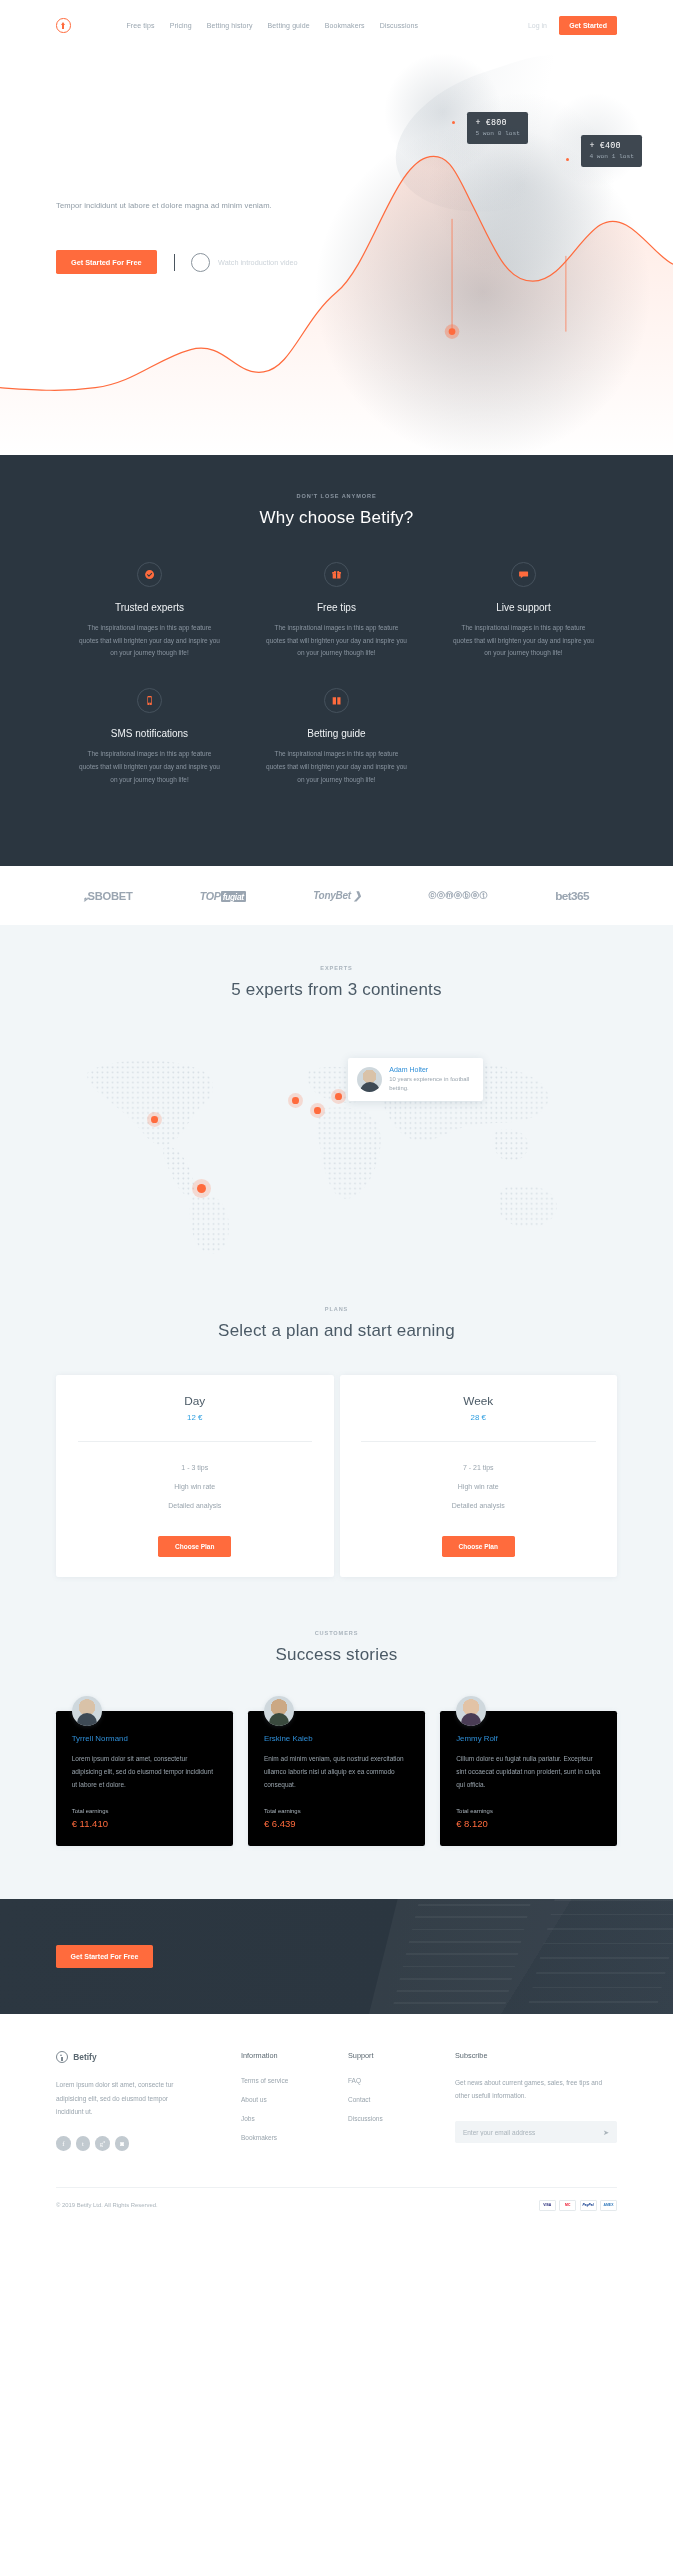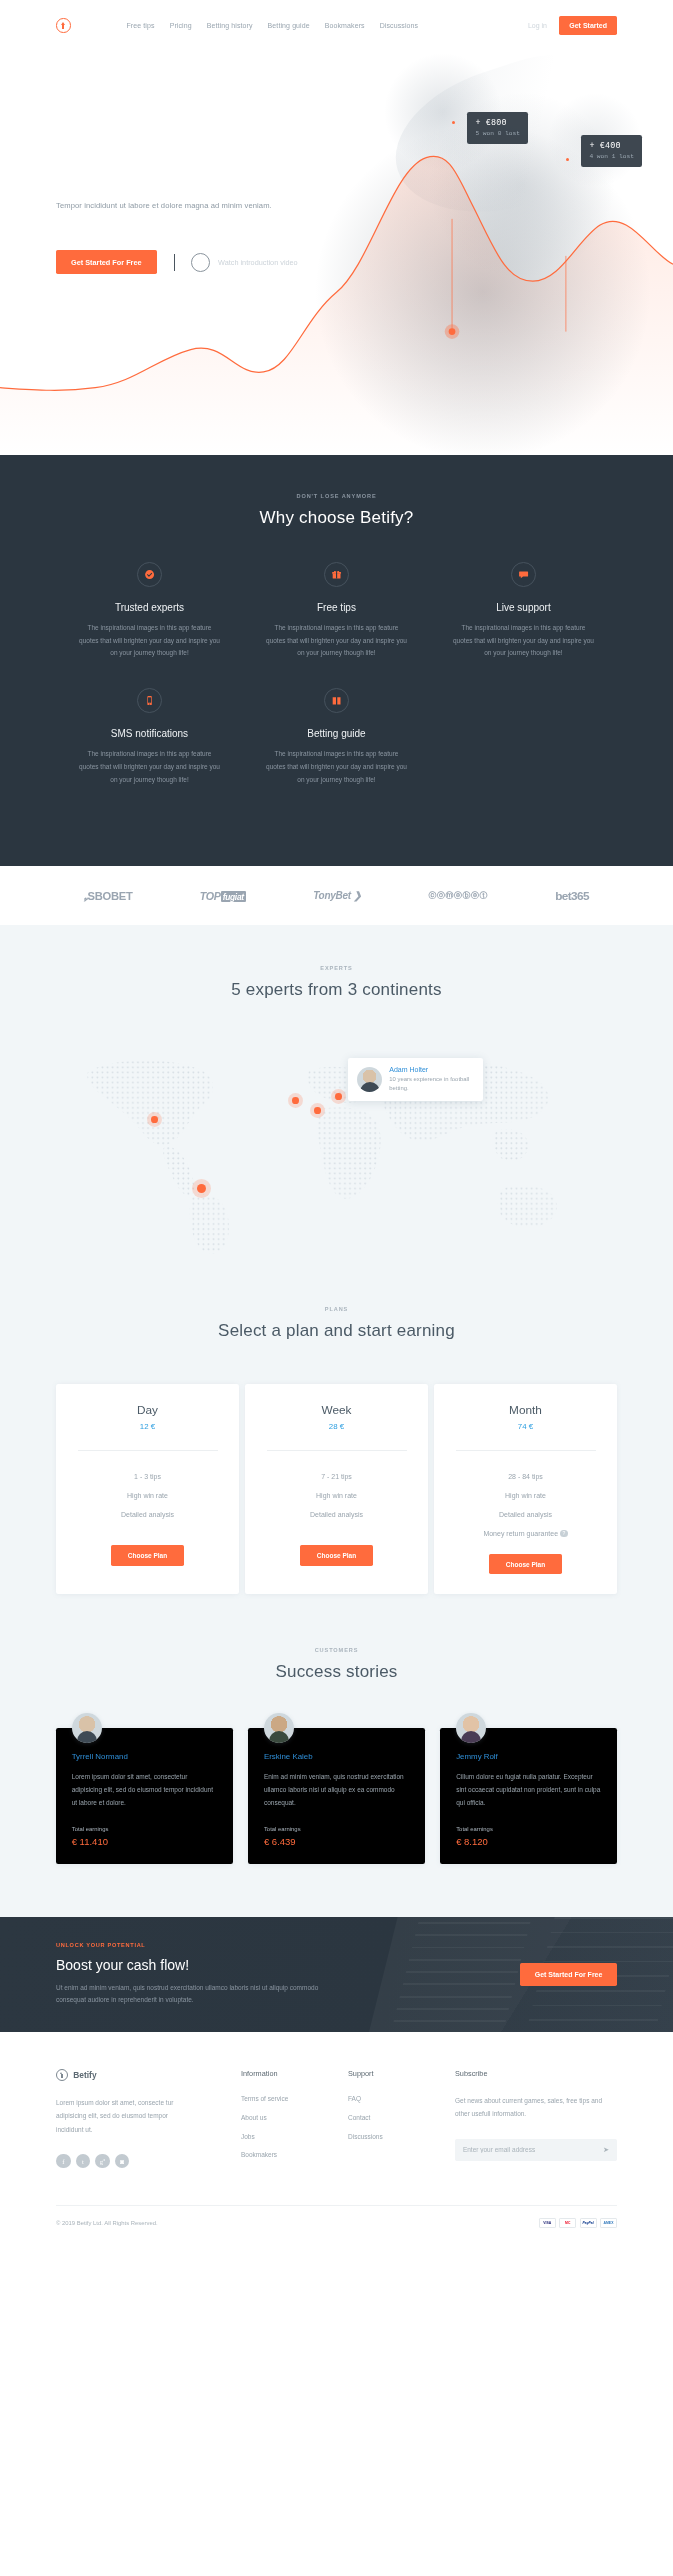--- a/index.html
+++ b/index.html
@@ -174,21 +174,21 @@
   .avatar.a2:after{ background:#3a4a3e; }
   .avatar.a3{ background:radial-gradient(circle at 50% 38%, #e2c3a6 0 34%, #cfd8dd 35% 100%); }
   .avatar.a3:after{ background:#4a3c55; }
   .expert-name{ color:#2f8fd8; font-size:7px; margin-bottom:2.2px; }
   .expert-desc{ color:#9aa5ae; font-size:5.9px; line-height:1.55; }
 
   
   .plans{ background:#f2f6f8; padding:5.6px 0 53px; }
   .plans .eyebrow{ color:#aab4bd; }
   .plans .sec-title{ color:#4b5a66; }
-  .plan-grid{ display:flex; gap:6px; margin-top:43px; }
+  .plan-grid{ display:flex; gap:6px; margin-top:34px; }
   .plan{
     flex:1; background:#fff; border-radius:2.2px; padding:19px 17px 20px;
     text-align:center; box-shadow:0 0.6px 5.6px rgba(120,140,160,.10);
   }
   .plan h3{ font-size:11.8px; font-weight:300; color:#4b5a66; }
   .plan .price{ color:#2f9fe0; font-size:7.9px; margin-top:5px; }
   .plan hr{ border:none; border-top:0.6px solid #eceff1; margin:19px 4.5px 22.4px; }
   .plan li{ list-style:none; color:#9aa5ae; font-size:7px; margin-bottom:11.8px; }
   .plan li .qm{
     display:inline-block; width:7.3px;height:7.3px;border-radius:50%;
@@ -517,32 +517,20 @@
           <div class="price">28 €</div>
           <hr>
           <ul>
             <li>7 - 21 tips</li>
             <li>High win rate</li>
             <li>Detailed analysis</li>
           </ul>
           <button class="btn-orange choose">Choose Plan</button>
         </div>
 
-        <div class="plan month">
-          <h3>Month</h3>
-          <div class="price">74 €</div>
-          <hr>
-          <ul>
-            <li>28 - 84 tips</li>
-            <li>High win rate</li>
-            <li>Detailed analysis</li>
-            <li><span>Money return guarantee</span><span class="qm">?</span></li>
-          </ul>
-          <button class="btn-orange choose">Choose Plan</button>
-        </div>
       </div>
     </div>
   </section>
 
   <section class="stories">
     <div class="container">
       <div class="eyebrow">CUSTOMERS</div>
       <h2 class="sec-title">Success stories</h2>
 
       <div class="story-grid">
@@ -567,25 +555,20 @@
           <div class="story-label">Total earnings</div>
           <div class="story-amount">€ 8.120</div>
         </div>
       </div>
     </div>
   </section>
 
   <section class="cta">
     <div class="cta-art"></div>
     <div class="container">
-      <div class="cta-left">
-        <div class="cta-eyebrow">UNLOCK YOUR POTENTIAL</div>
-        <h2>Boost your cash flow!</h2>
-        <p>Ut enim ad minim veniam, quis nostrud exercitation ullamco laboris nisi ut aliquip commodo consequat audiore in reprehenderit in voluptate.</p>
-      </div>
       <button class="btn-orange cta-btn">Get Started For Free</button>
     </div>
   </section>
 
   <footer class="footer">
     <div class="container">
       <div class="foot-grid">
 
         <div class="fcol-brand">
           <div class="foot-brand">

